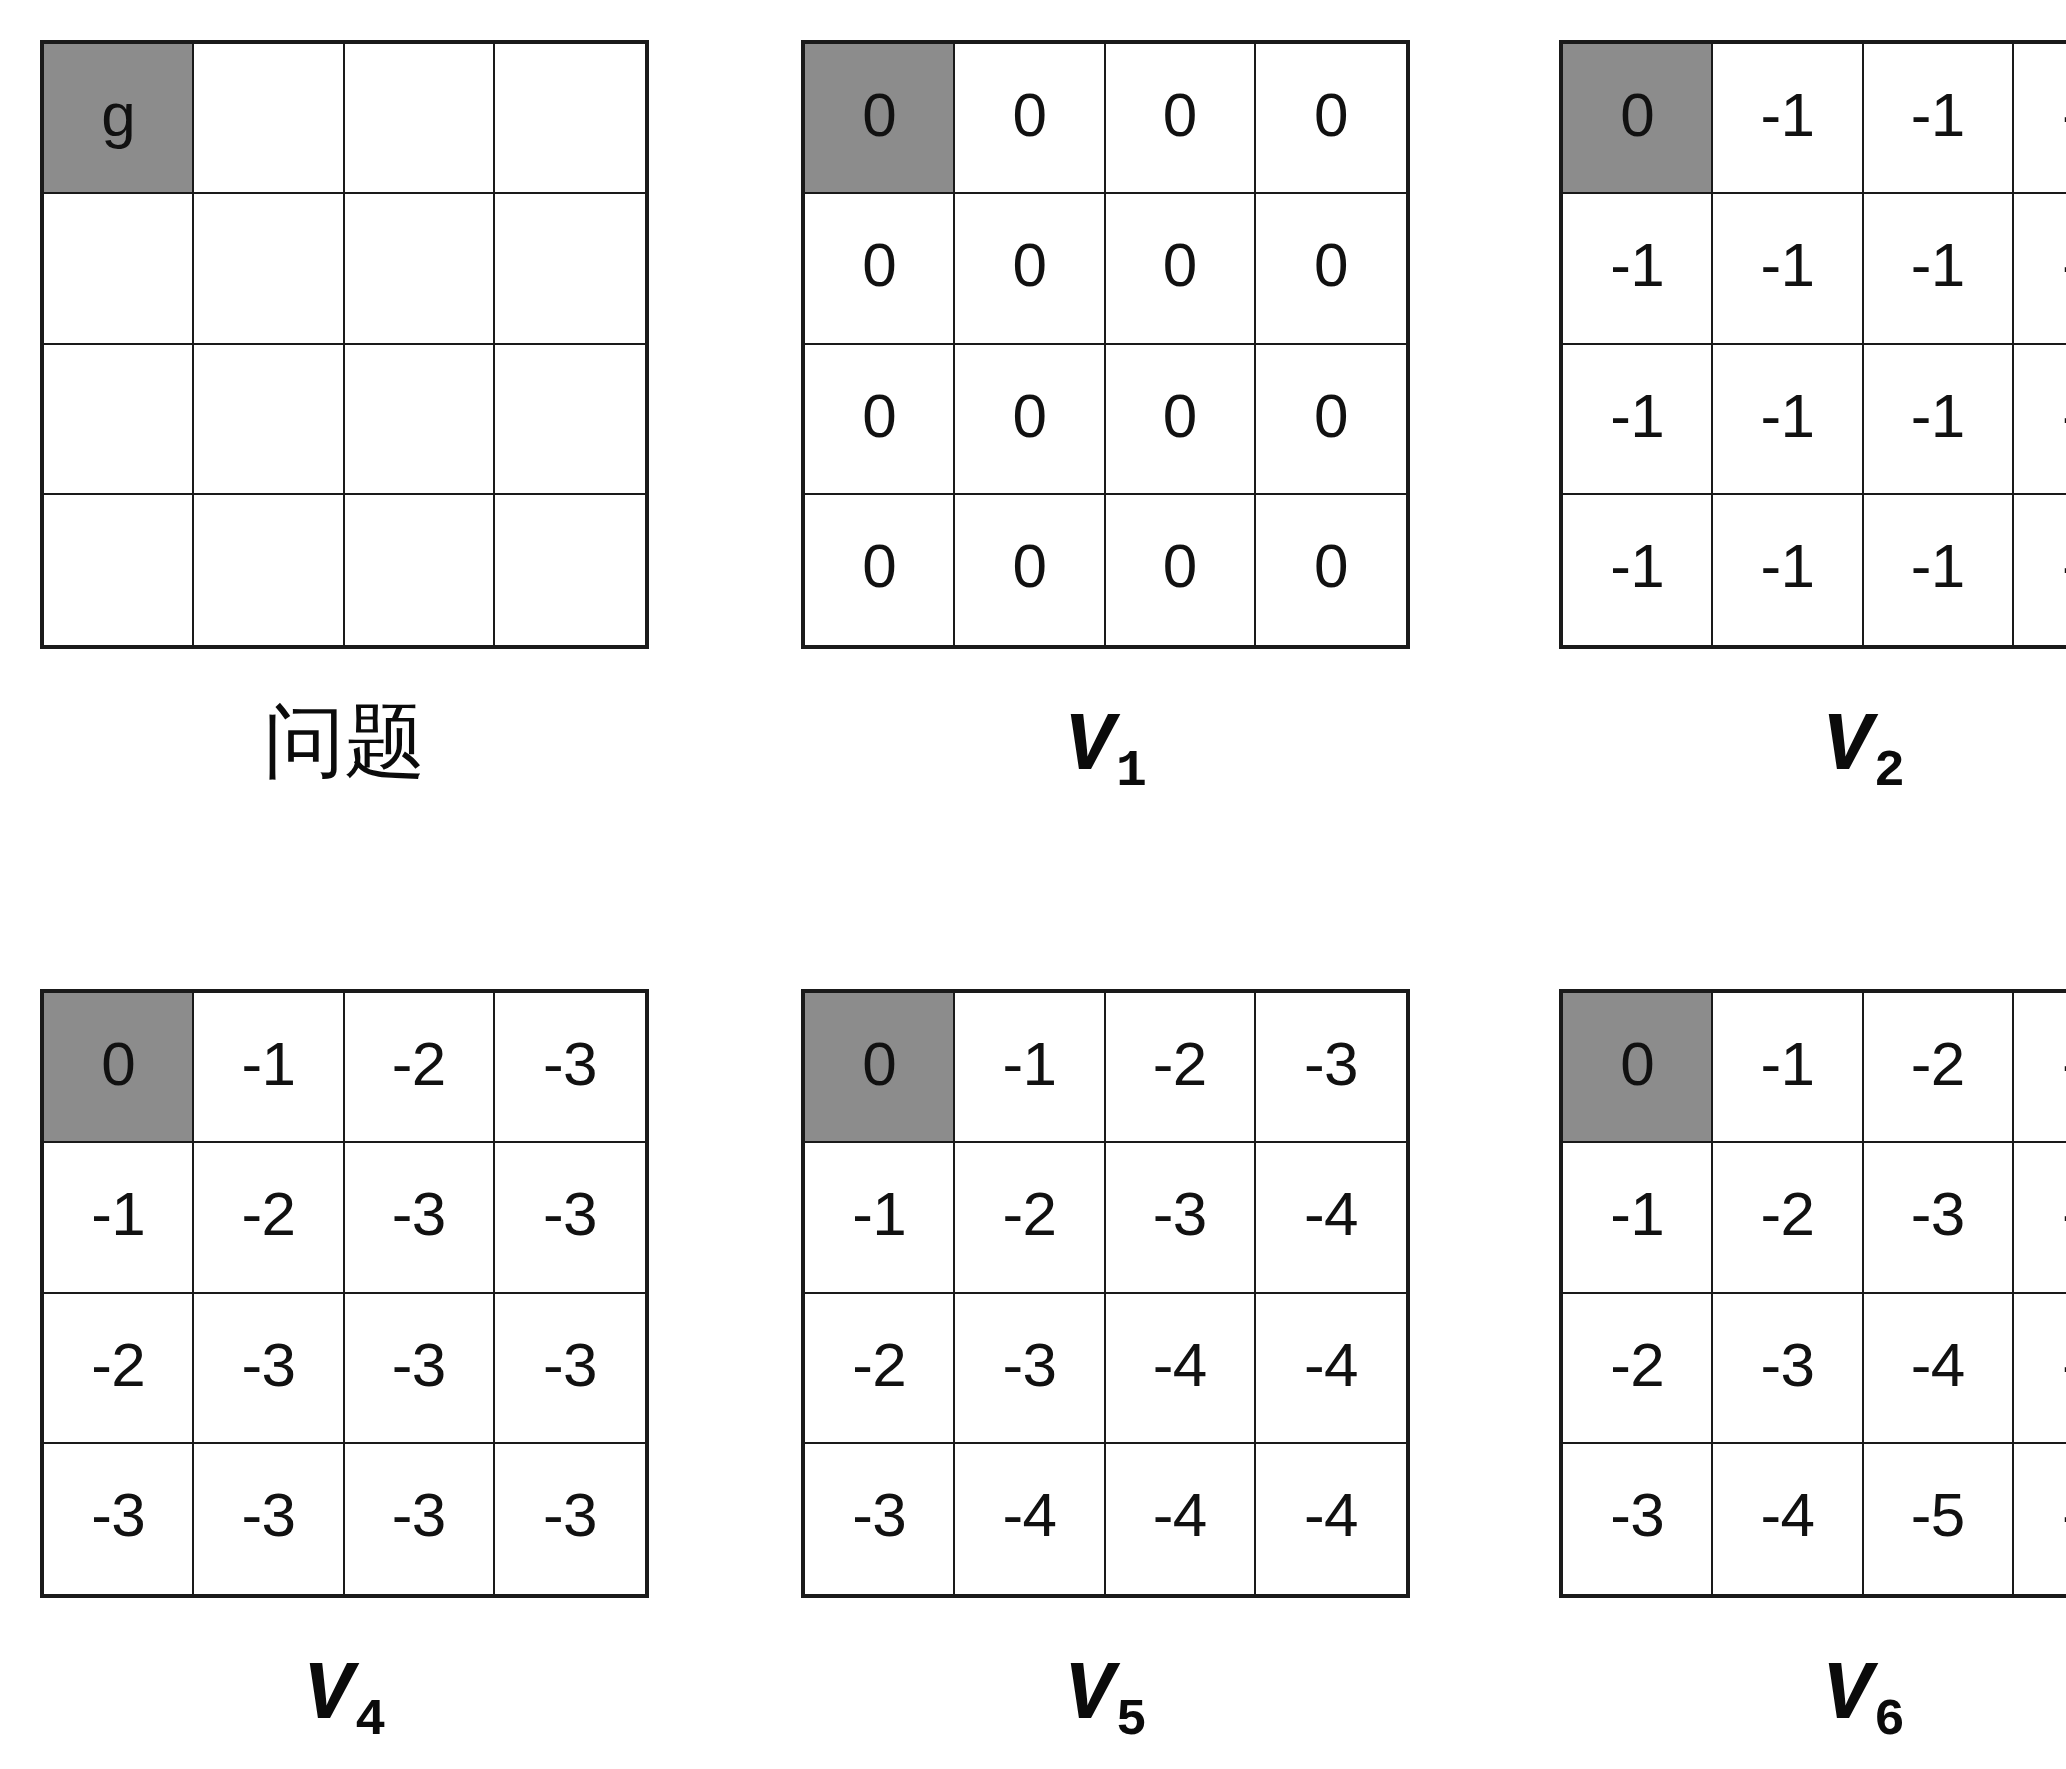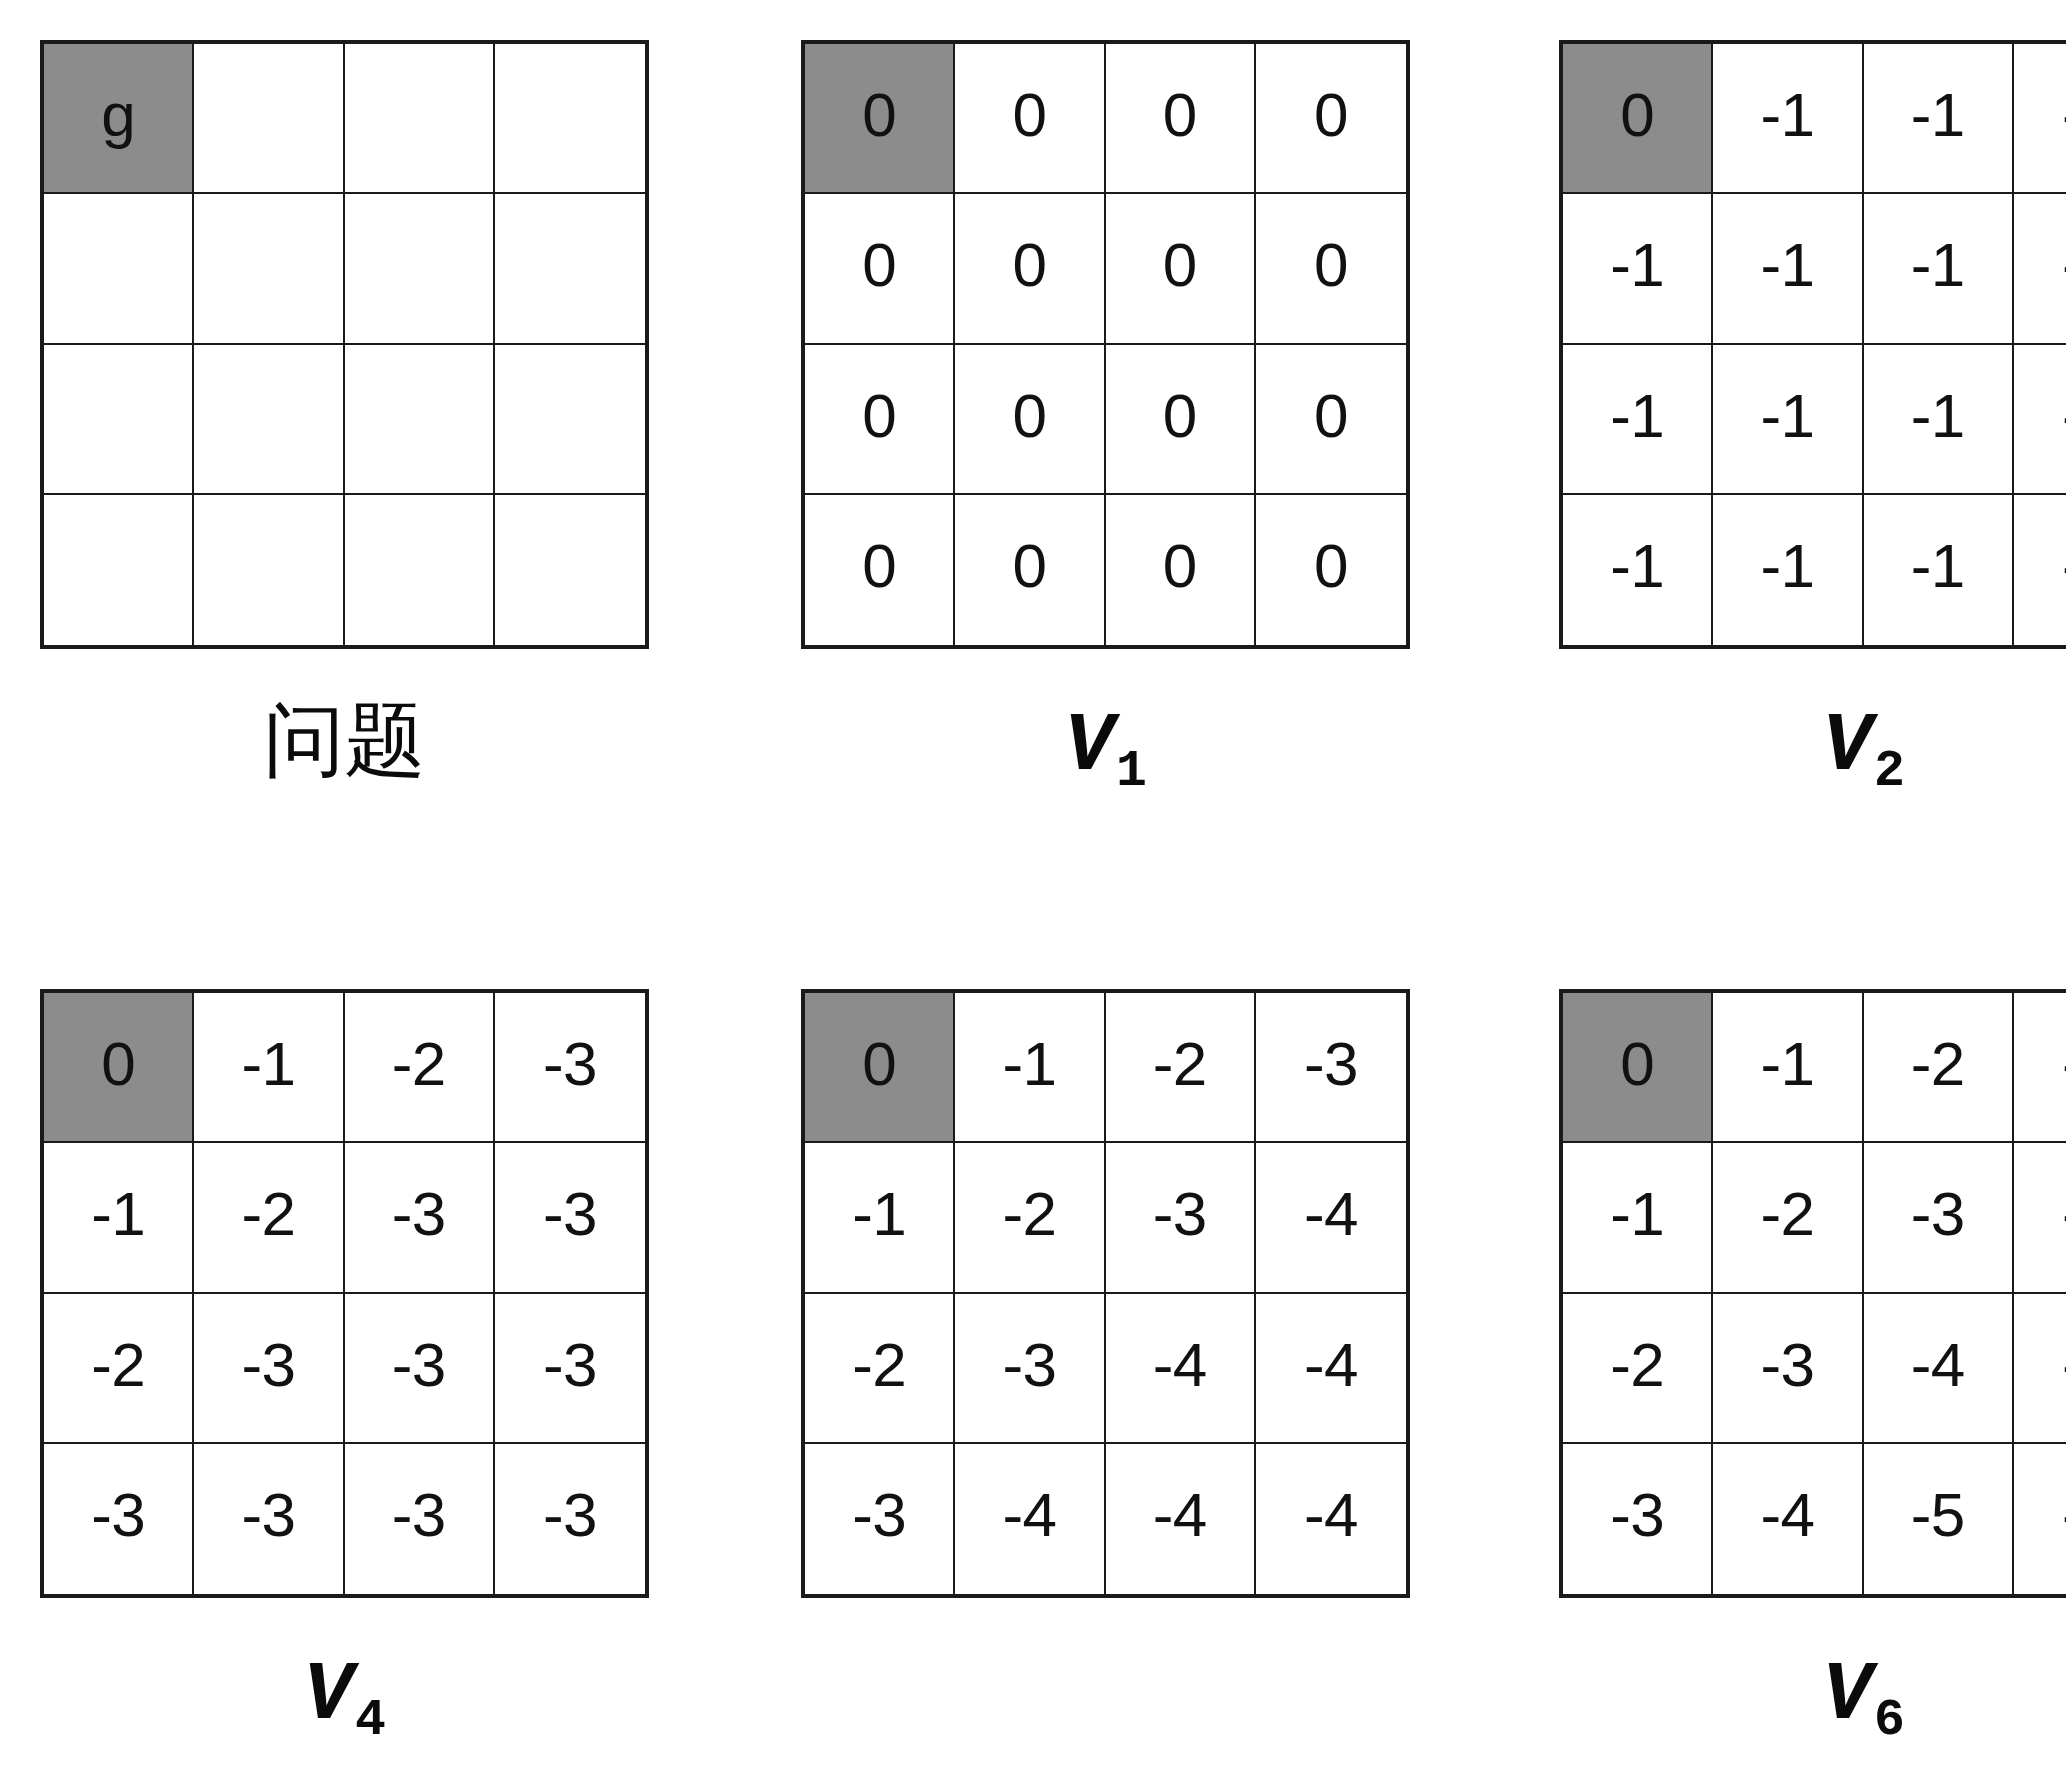--- a/index.html
+++ b/index.html
@@ -57,21 +57,21 @@
   .caption {
     position: absolute;
     left: 0;
     width: 609px;
     text-align: center;
     color: #0b0b0b;
     white-space: nowrap;
   }
   .caption-cjk {
     top: 661px;
-    font-family: Liberation Serif, serif;
+    font-family: Liberation Sans, sans-serif;
     font-size: 81px;
     line-height: 1;
   }
   .caption-math {
     top: 666px;
     font-family: Liberation Mono, monospace;
     font-size: 83px;
     line-height: 1;
     font-weight: bold;
   }
@@ -347,20 +347,21 @@
         <div class="cell">
           <span class="cell-text">-4</span>
         </div>
         <div class="cell">
           <span class="cell-text">-4</span>
         </div>
         <div class="cell">
           <span class="cell-text">-4</span>
         </div>
       </div>
+      <div class="caption caption-math"><span class="sym">V</span><span class="sub">5</span></div>
     </div>
     <div class="grid-block" style="left: 1559px; top: 989px;">
       <div class="grid">
         <div class="cell shaded">
           <span class="cell-text">0</span>
         </div>
         <div class="cell">
           <span class="cell-text">-1</span>
         </div>
         <div class="cell">

